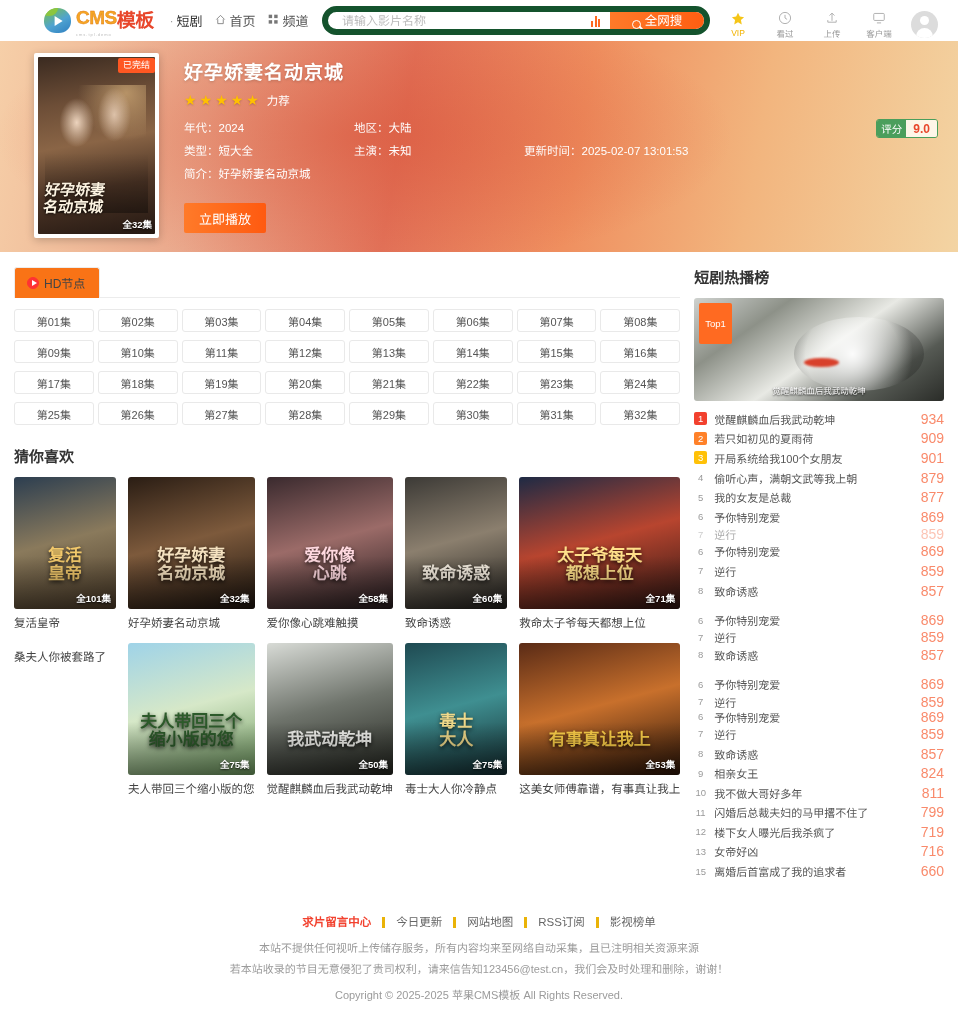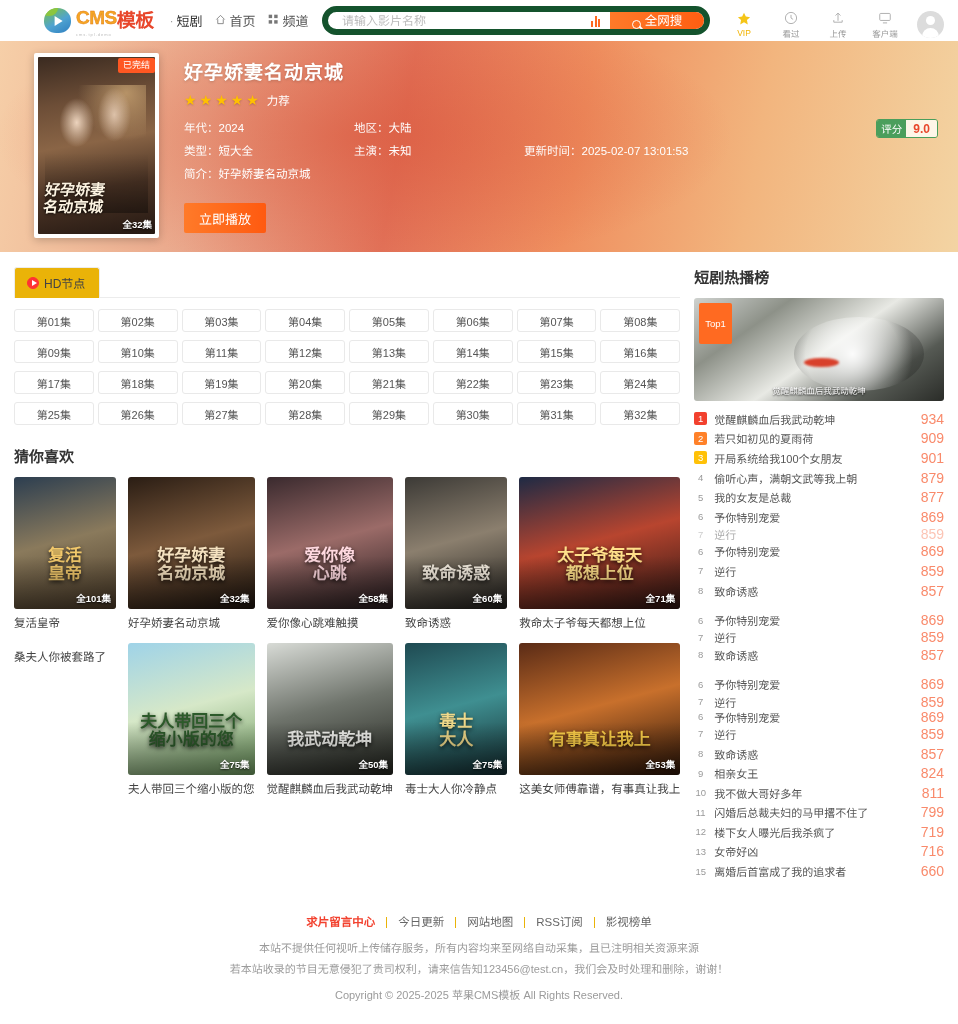--- a/index.html
+++ b/index.html
@@ -62,21 +62,21 @@
   .bars-icon i:nth-child(3){height:8px}
   .search-btn {
     width:94px; height:100%; background:linear-gradient(90deg,#ff7a29,#ff5e12);
     color:#fff; font-size:12.5px; display:flex; align-items:flex-end; justify-content:center;
     gap:4px; cursor:pointer; border:none;
     font-family:"Liberation Sans","DejaVu Sans",sans-serif;
   }
   .mag { width:9px; height:9px; border:1.5px solid #fff; border-radius:50%; position:relative; display:inline-block; }
   .mag::after { content:""; position:absolute; width:4px; height:1.5px; background:#fff; right:-3px; bottom:0px; transform:rotate(45deg); }
 
-  .head-tools { position:absolute; right:14px; top:0; height:49px; display:flex; align-items:center; gap:17px; }
+  .head-tools { position:absolute; right:20px; top:0; height:49px; display:flex; align-items:center; gap:17px; }
   .tool { display:flex; flex-direction:column; align-items:center; gap:2px; cursor:pointer; width:30px; }
   .tool-ico { height:15px; display:flex; align-items:center; justify-content:center; }
   .tool-lbl { font-size:8.5px; color:#999; white-space:nowrap; }
   .tool-lbl.vip { color:#f2b300; }
   .avatar {
     width:27px; height:27px; border-radius:50%; background:#dcdcdc; position:relative; overflow:hidden; cursor:pointer;
   }
   .avatar::before { content:""; position:absolute; width:9px; height:9px; border-radius:50%; background:#fff; left:9px; top:5px; }
   .avatar::after { content:""; position:absolute; width:17px; height:11px; border-radius:9px 9px 0 0; background:#fff; left:5px; top:17px; }
 
@@ -151,21 +151,21 @@
   .score-v { background:#fdf6e8; color:#e8472c; font-size:12px; font-weight:bold; padding:0 7px; display:flex; align-items:center; }
 
   
   .page { display:flex; padding:14px 14px 0 14px; gap:14px; }
   .col-left { width:672px; }
   .col-right { width:252px; }
 
   
   .src-tabs { border-bottom:1px solid #ececec; display:flex; margin-bottom:11px; }
   .src-tab {
-    padding:6px 14px 7px 12px; font-size:12px; color:#444; background:#eab308;
+    padding:6px 14px 7px 12px; font-size:12px; color:#444; background:#f97316;
     border:1px solid #ececec; border-bottom:none; border-radius:3px 3px 0 0;
     display:flex; align-items:center; gap:5px; cursor:pointer; position:relative; top:1px;
   }
   .play-ico {
     width:12px; height:12px; border-radius:50%; background:#f33; position:relative; flex:none;
     border:1.5px solid #f33;
   }
   .play-ico::after{
     content:""; position:absolute; left:4px; top:2.5px;
     border-left:5px solid #fff; border-top:3px solid transparent; border-bottom:3px solid transparent;
@@ -240,21 +240,21 @@
   .rank-no.top3 { background:#ffc107; color:#fff; border-radius:2px; }
   .rank-nm { flex:1; font-size:11px; color:#555; white-space:nowrap; overflow:hidden; text-overflow:ellipsis; }
   .rank-hot { font-size:14px; color:#f98a6b; flex:none; }
   .rank-row.faded { opacity:.5; }
   .rank-row.tight { height:15px; }
   .rank-gap { height:10px; }
 
   
   .footer { margin-top:22px; padding:14px 0 10px 0; text-align:center; }
   .foot-links { display:flex; justify-content:center; align-items:center; gap:0; font-size:11.5px; margin-bottom:10px; }
-  .foot-link { padding:0 11px; color:#666; cursor:pointer; border-right:1px solid #eab308; line-height:1; }
+  .foot-link { padding:0 11px; color:#666; cursor:pointer; border-right:3px solid #eab308; line-height:1; }
   .foot-link:last-child { border-right:none; }
   .foot-link.hot { color:#f2412e; font-weight:bold; }
   .foot-text { font-size:11px; color:#9b9b9b; line-height:1.85; }
   .foot-copy { font-size:11px; color:#9b9b9b; margin-top:7px; }
 </style>
 </head>
 <body>
 
 <div class="header">
   <div class="logo-wrap">

